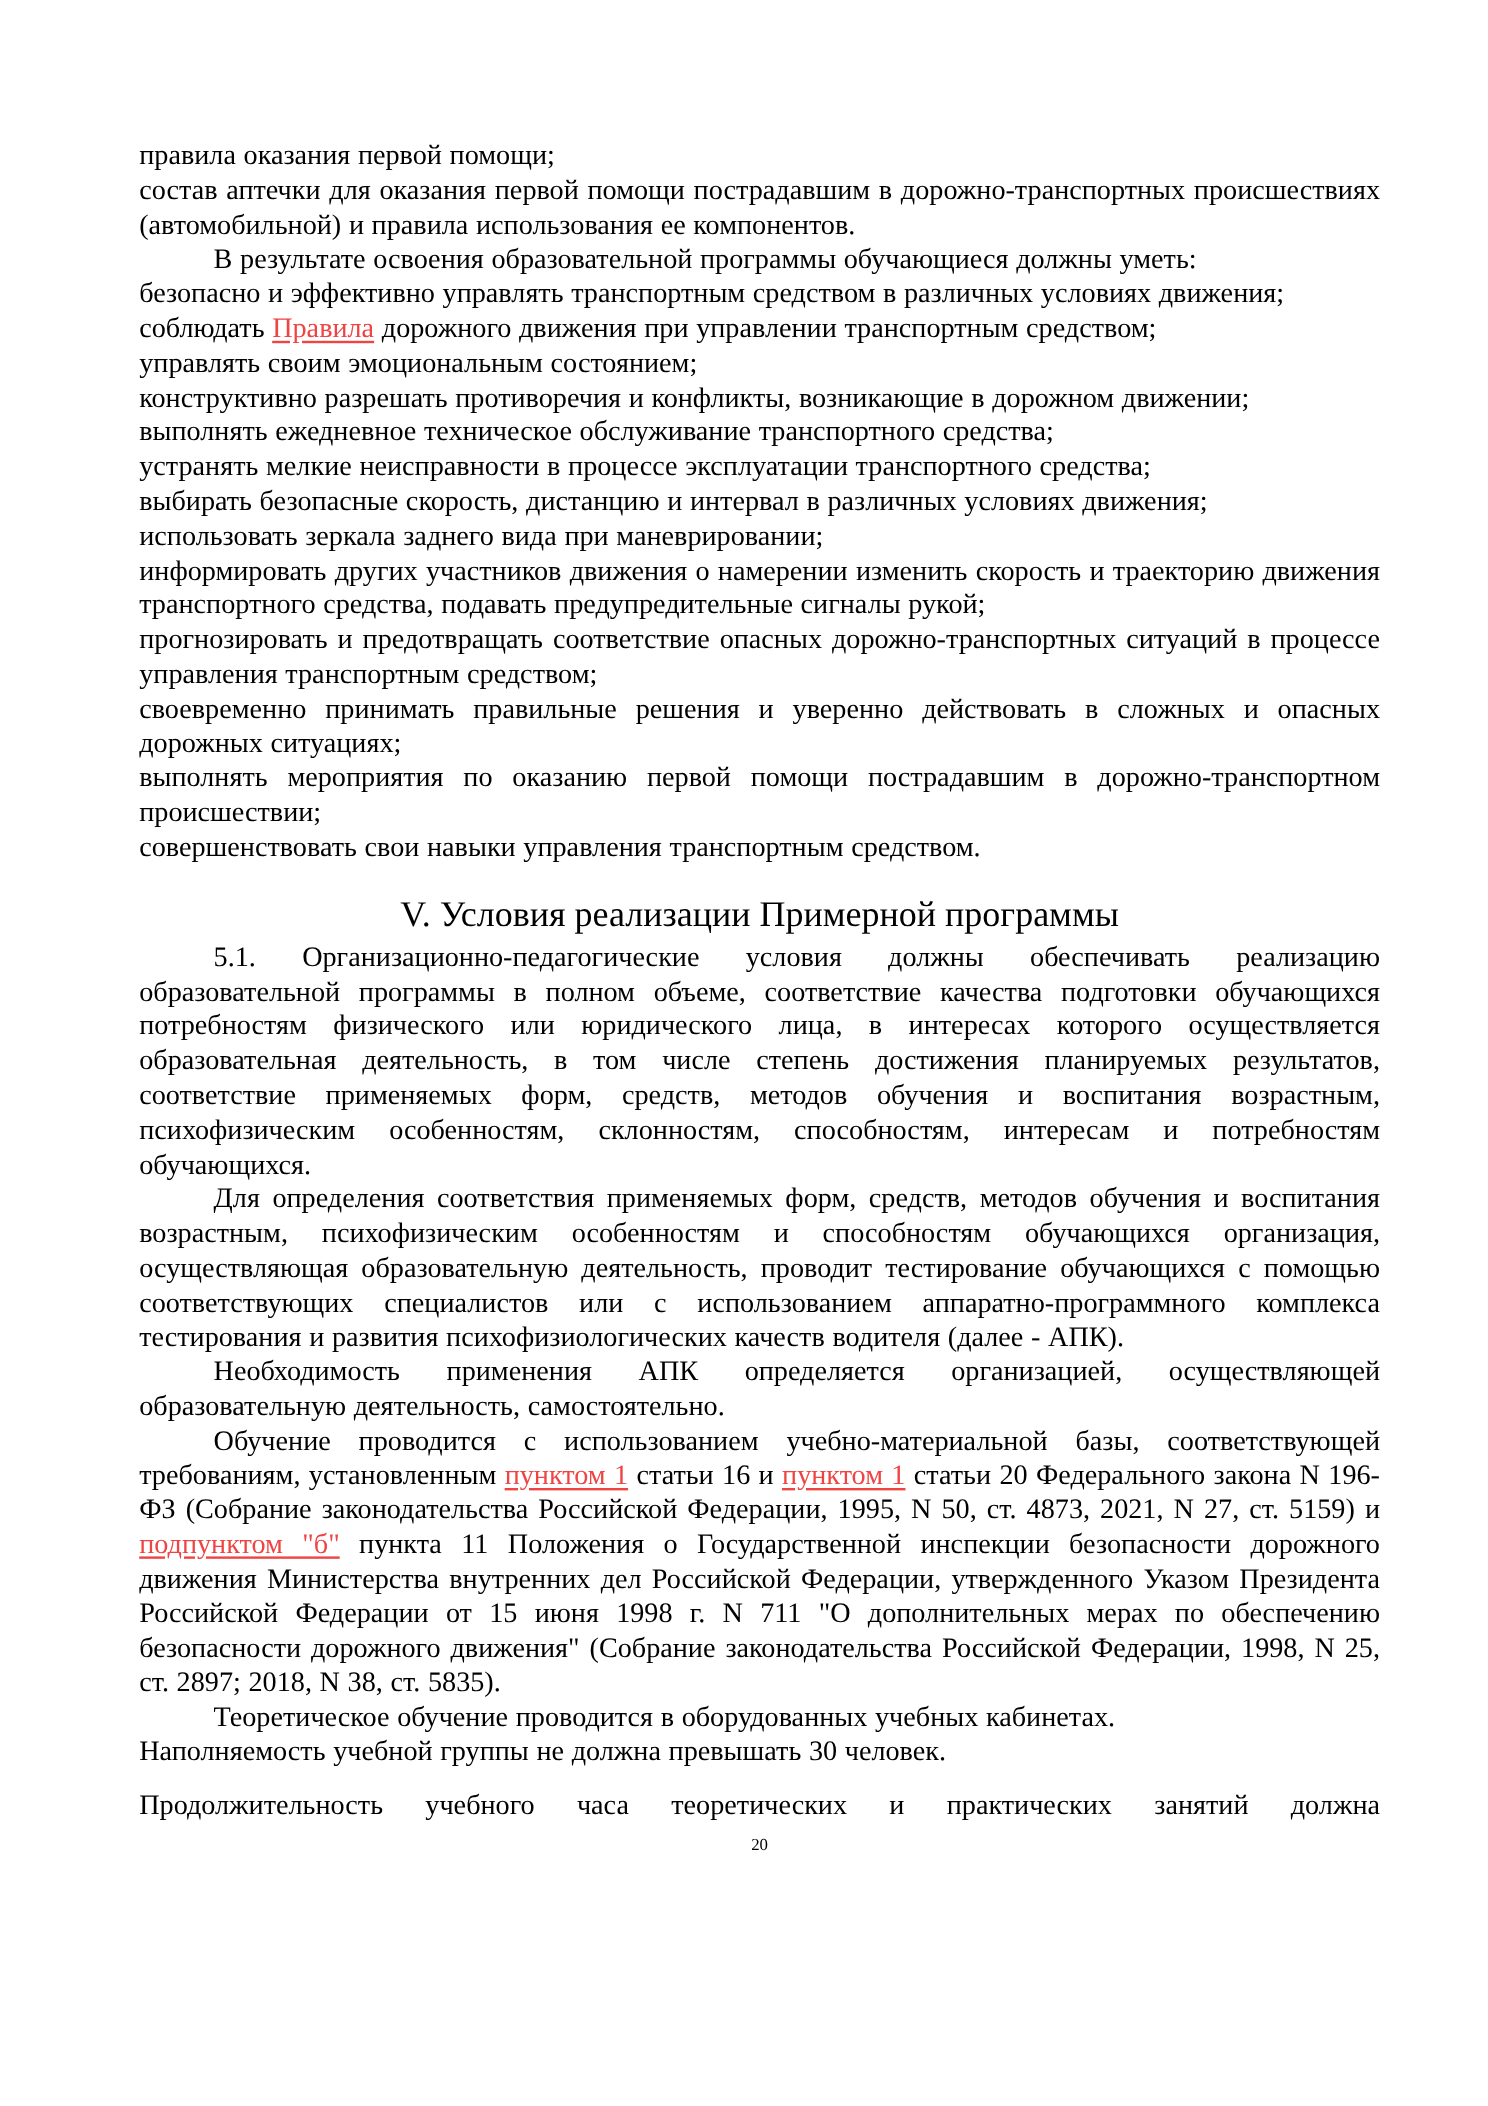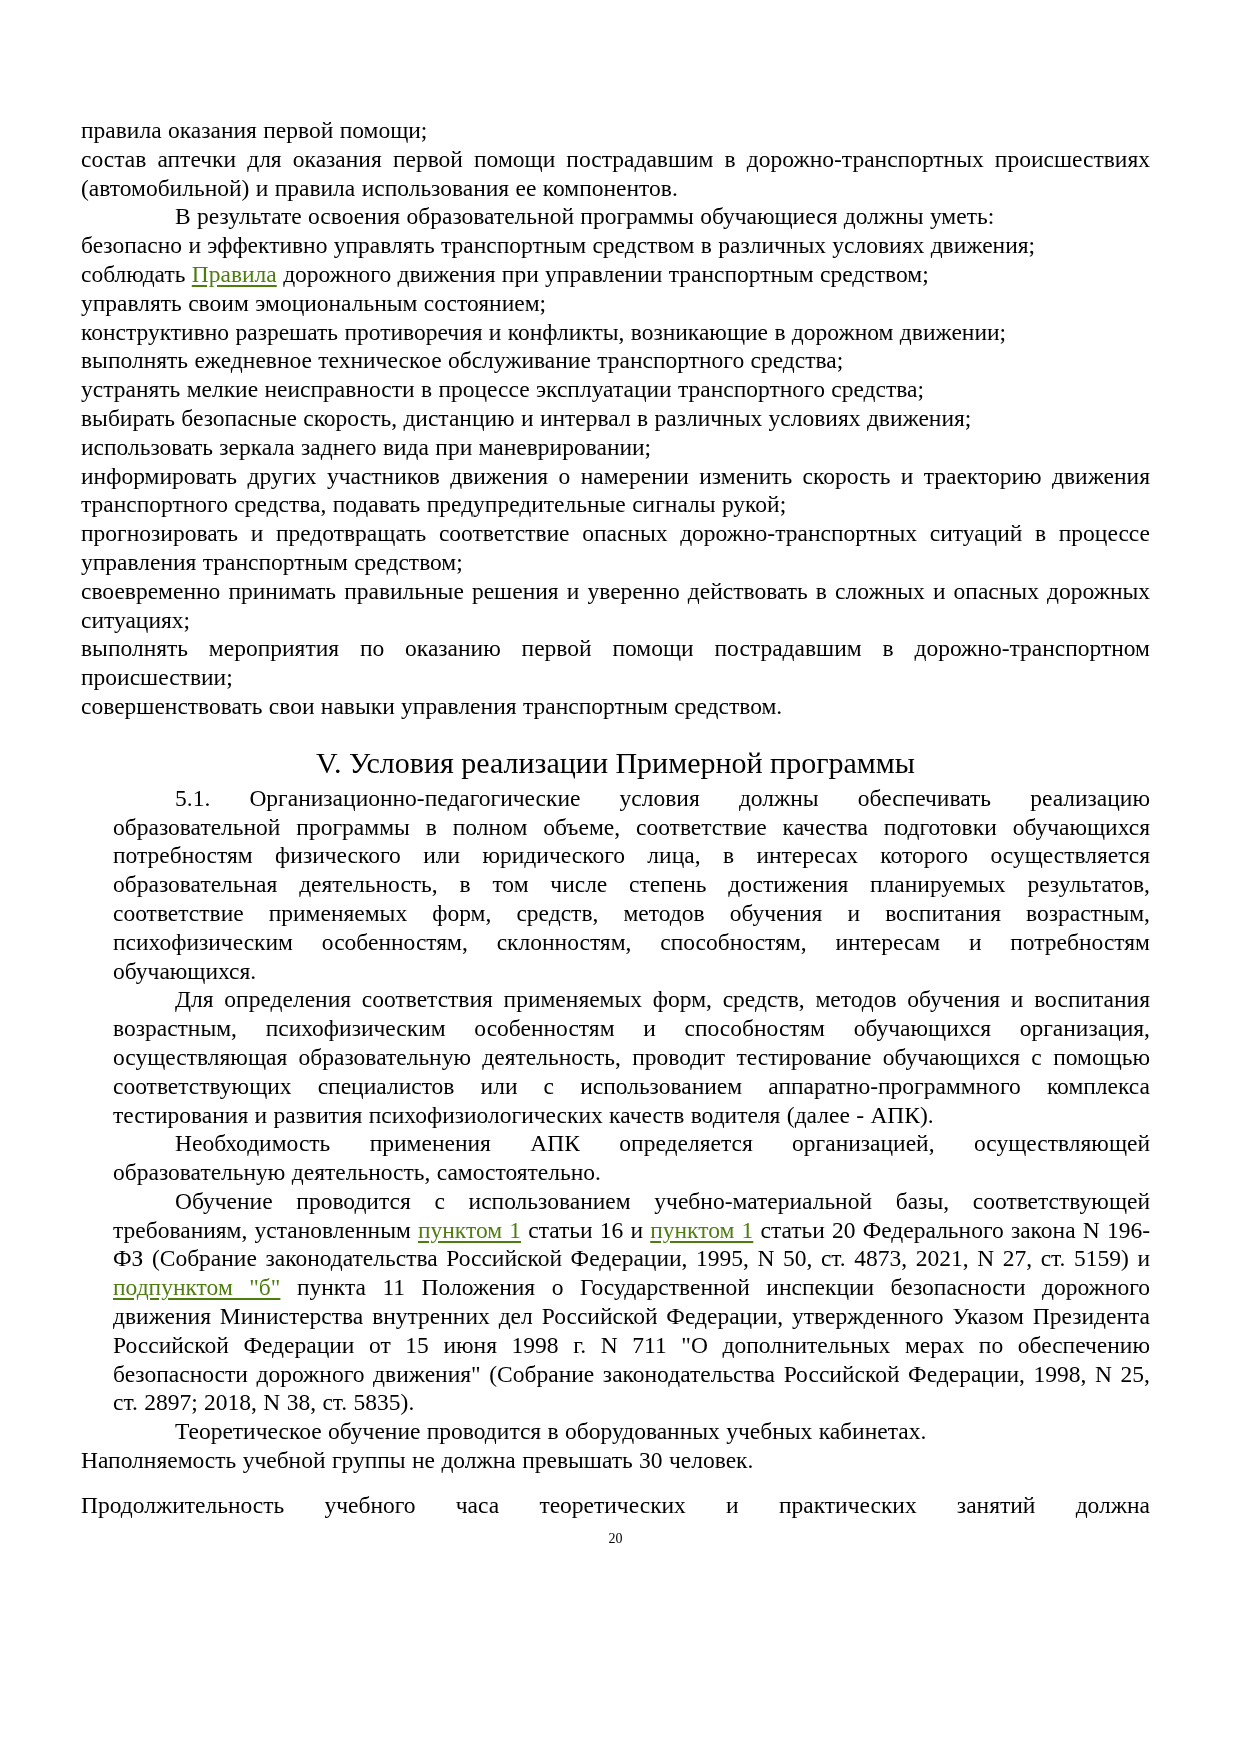--- a/index.html
+++ b/index.html
@@ -11,50 +11,49 @@
     width: 1240px;
     height: 1755px;
     overflow: hidden;
     color: #000000;
     font-family: "Liberation Serif", "DejaVu Serif", serif;
   }
   .page {
     box-sizing: border-box;
     width: 1240px;
     height: 1755px;
-    padding: 116px 90px 0 81px;
+    padding: 116px 90px 0 116px;
     background: #ffffff;
   }
   .para {
     margin: 0;
     font-size: 23.5px;
     line-height: 28.8px;
     text-align: justify;
     word-spacing: 0.5px;
   }
   .para.indent {
     text-indent: 62px;
-    margin-left: 32px;
   }
   .para.justify-last {
     text-align-last: justify;
     margin-top: 16px;
   }
   .heading {
     margin: 25px 0 4px 0;
     font-size: 30px;
     line-height: 34px;
     font-weight: 400;
     text-align: center;
     text-indent: 0;
   }
   .ref-link {
     text-decoration: underline;
     text-underline-offset: 3px;
-    color: #4d7c0f;
+    color: #ef4444;
     cursor: pointer;
   }
   .footer-pagenum {
     margin-top: 5px;
     font-size: 14px;
     line-height: 28px;
     text-align: center;
   }
 </style>
 </head>

